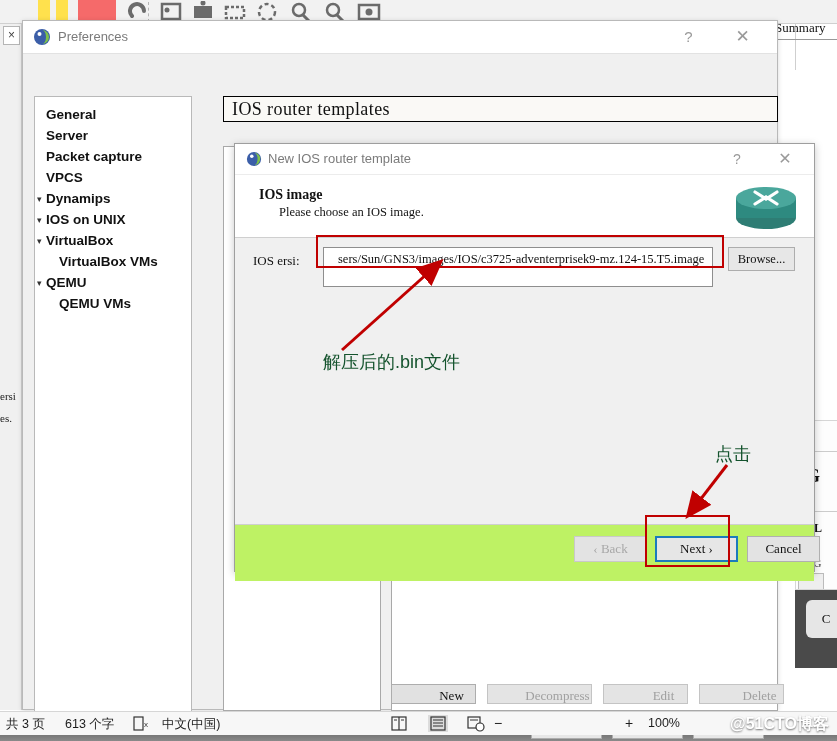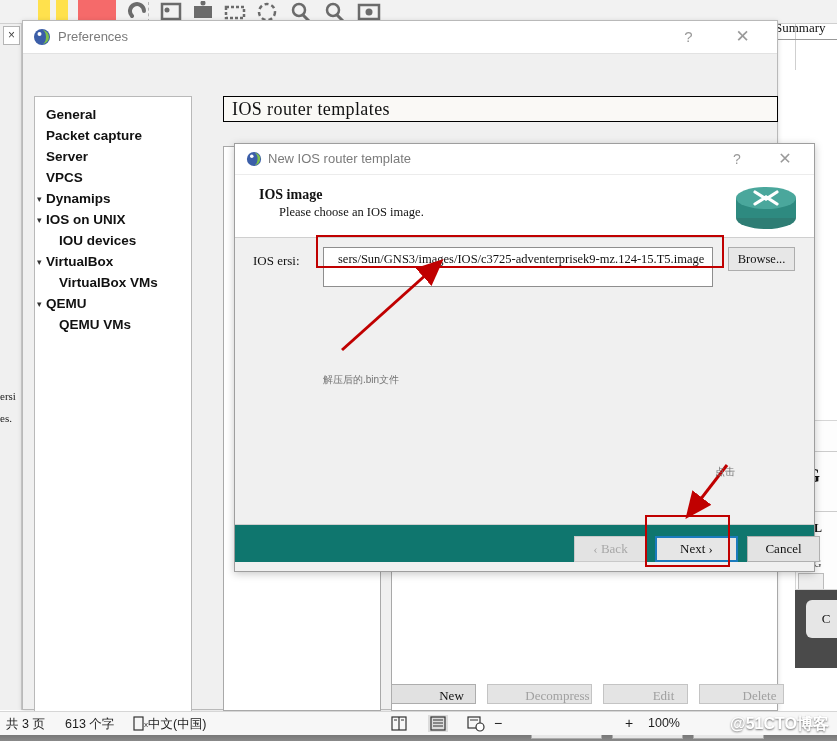--- a/index.html
+++ b/index.html
@@ -200,38 +200,38 @@
     padding:0 14px; line-height:22px; overflow:hidden; white-space:nowrap;
   }
   .browse-btn {
     position:absolute; left:493px; top:9px; width:67px; height:24px;
     background:#e7e7e7; border:1px solid #adadad;
     font-family:"Liberation Serif", serif; font-size:12.5px; color:#111;
     text-align:center; line-height:22px;
   }
 
   .wz-footer {
-    position:absolute; left:0; top:380px; width:579px; height:38px;
-    background:#0f766e; border-top:1px solid #cfcfcf;
+    position:absolute; left:0; top:380px; width:579px; height:57px;
+    background:#bef264; border-top:1px solid #cfcfcf;
   }
   .wz-btn {
     position:absolute; top:11px; height:26px;
     background:#e3e3e3; border:1px solid #b0b0b0;
     font-family:"Liberation Serif", serif; font-size:13px; color:#111;
     text-align:center; line-height:24px;
   }
   .wz-back { left:339px; width:73px; color:#a8a8a8; border-color:#c9c9c9;}
   .wz-next { left:420px; width:83px; border:2px solid #1b7bbd; background:#e6e6e6; line-height:22px;}
   .wz-cancel{ left:512px; width:73px; }
 
   
   .ann-box { position:absolute; border:2px solid #c00000; }
   .ann-text {
-    position:absolute; color:#737373; font-size:10px;
-    font-family:"Liberation Sans", sans-serif; white-space:nowrap;margin-top:23px;
+    position:absolute; color:#14532d; font-size:18px;
+    font-family:"Liberation Sans", sans-serif; white-space:nowrap;
   }
   svg.ann { position:absolute; left:0; top:0; width:837px; height:741px; pointer-events:none; }
 
   
   .statusbar {
     position:absolute; left:0; top:711px; width:837px; height:24px;
     background:#f7f7f7; border-top:1px solid #d6d6d6;
     font-size:12.5px; color:#1c1c1c;
   }
   .sb-item { position:absolute; top:4px; white-space:nowrap; }
@@ -342,38 +342,35 @@
     </div>
 
     <div class="prefs-body">
 
       <div class="sidebar">
         <div style="height:7px"></div>
         <div class="side-item">
           <span>General</span>
         </div>
         <div class="side-item">
+          <span>Server</span>
+        </div>
+        <div class="side-item">
           <span>Packet capture</span>
-        </div>
-        <div class="side-item">
-          <span>Server</span>
         </div>
         <div class="side-item">
           <span>VPCS</span>
         </div>
         <div class="side-item">
           <span class="arrow">▾</span>
           <span>Dynamips</span>
         </div>
         <div class="side-item">
           <span class="arrow">▾</span>
           <span>IOS on UNIX</span>
-        </div>
-        <div class="side-item lvl1">
-          <span>IOU devices</span>
         </div>
         <div class="side-item">
           <span class="arrow">▾</span>
           <span>VirtualBox</span>
         </div>
         <div class="side-item lvl1">
           <span>VirtualBox VMs</span>
         </div>
         <div class="side-item">
           <span class="arrow">▾</span>
@@ -464,21 +461,21 @@
 
   <div class="statusbar">
     <div class="sb-item" style="left:6px;">共 3 页</div>
     <div class="sb-item" style="left:65px;">613 个字</div>
     <div class="sb-ico" style="left:131px;">
       <svg width="20" height="17" viewBox="0 0 20 17">
           <rect x="3" y="2" width="9" height="13" stroke="#333" stroke-width="1.2" fill="none"></rect>
           <text x="13" y="12" font-size="8" fill="#333" font-family="Liberation Sans, sans-serif">x</text>
         </svg>
     </div>
-    <div class="sb-item" style="left:148px;">中文(中国)</div>
+    <div class="sb-item" style="left:162px;">中文(中国)</div>
 
     <div class="sb-ico" style="left:389px;">
       <svg width="20" height="17" viewBox="0 0 20 17">
           <rect x="3" y="2" width="14" height="13" stroke="#333" stroke-width="1.2" fill="none"></rect>
           <line x1="10" y1="2" x2="10" y2="15" stroke="#333" stroke-width="1.2"></line>
           <line x1="5" y1="5" x2="8" y2="5" stroke="#333" stroke-width="1"></line>
           <line x1="12" y1="5" x2="15" y2="5" stroke="#333" stroke-width="1"></line>
         </svg>
     </div>
     <div class="sb-ico active" style="left:428px;">

